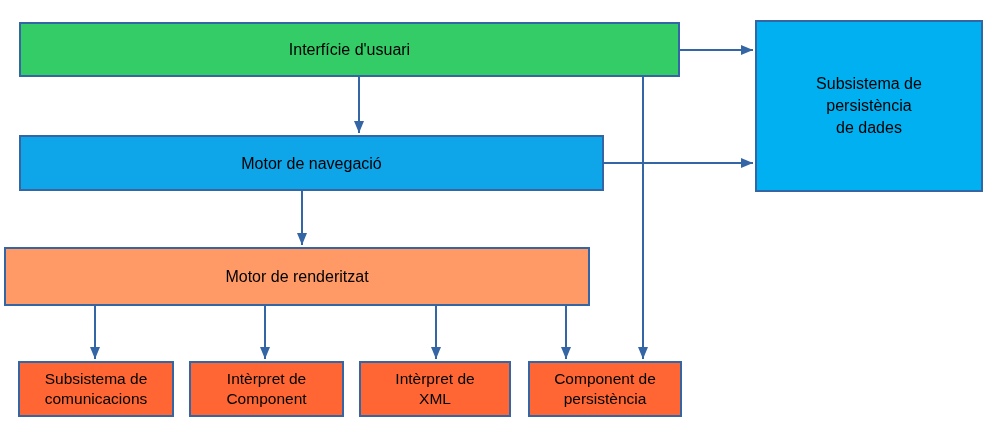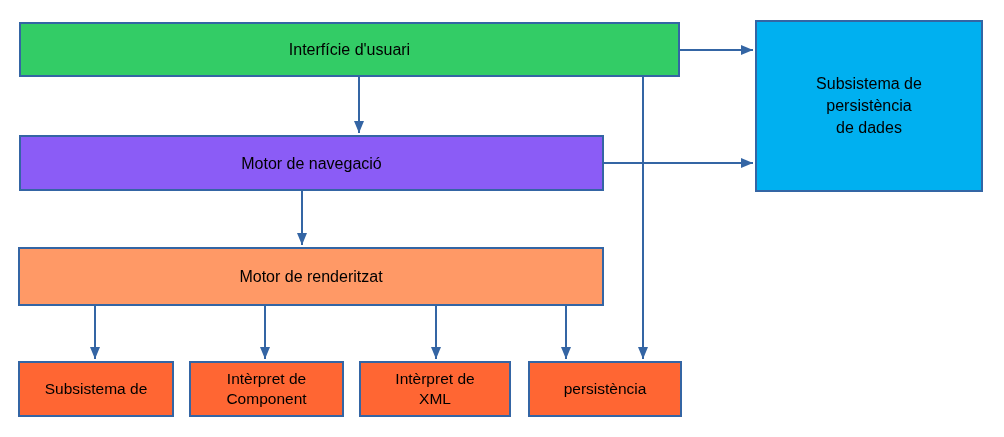--- a/index.html
+++ b/index.html
@@ -30,29 +30,29 @@
     display: flex;
     flex-direction: column;
     align-items: center;
     justify-content: center;
     text-align: center;
     font-size: 16px;
     line-height: 21px;
   }
   .box span { display: block; }
   .fill-green  { background: #33cc66; }
-  .fill-yellow { background: #8b5cf6; }
+  .fill-yellow { background: #0ea5e9; }
   .fill-orange { background: #ff9966; }
   .fill-red    { background: #ff6633; }
   .fill-cyan   { background: #00b0f0; }
 
   .box-ui        { left: 19px;  top: 22px;  width: 661px; height: 55px; }
   .box-persist   { left: 755px; top: 20px;  width: 228px; height: 172px; line-height: 22px; }
   .box-nav       { left: 19px;  top: 135px; width: 585px; height: 56px; }
-  .box-render    { left: 18px;  top: 247px; width: 586px; height: 59px; }
+  .box-render    { left: 4px;  top: 247px; width: 586px; height: 59px; }
   .box-bottom    { top: 361px;  height: 56px; font-size: 15.5px; line-height: 20px; }
   .box-comms     { left: 18px;  width: 156px; }
   .box-js        { left: 189px; width: 155px; }
   .box-xml       { left: 359px; width: 152px; }
   .box-visual    { left: 528px; width: 154px; }
 
   .connectors line {
     stroke: #3465a4;
     stroke-width: 2;
   }
@@ -92,29 +92,31 @@
   <div class="box fill-yellow box-nav">
     <span>Motor de navegació</span>
   </div>
 
   <div class="box fill-orange box-render">
     <span>Motor de renderitzat</span>
   </div>
 
   <div class="box fill-red box-bottom box-comms">
     <span>Subsistema de</span>
+    <span>comunicacions</span>
   </div>
 
   <div class="box fill-red box-bottom box-js">
     <span>Intèrpret de</span>
     <span>Component</span>
   </div>
 
   <div class="box fill-red box-bottom box-xml">
     <span>Intèrpret de</span>
     <span>XML</span>
   </div>
 
   <div class="box fill-red box-bottom box-visual">
+    <span>Component de</span>
     <span>persistència</span>
   </div>
 
 </div>
 
 </body></html>

